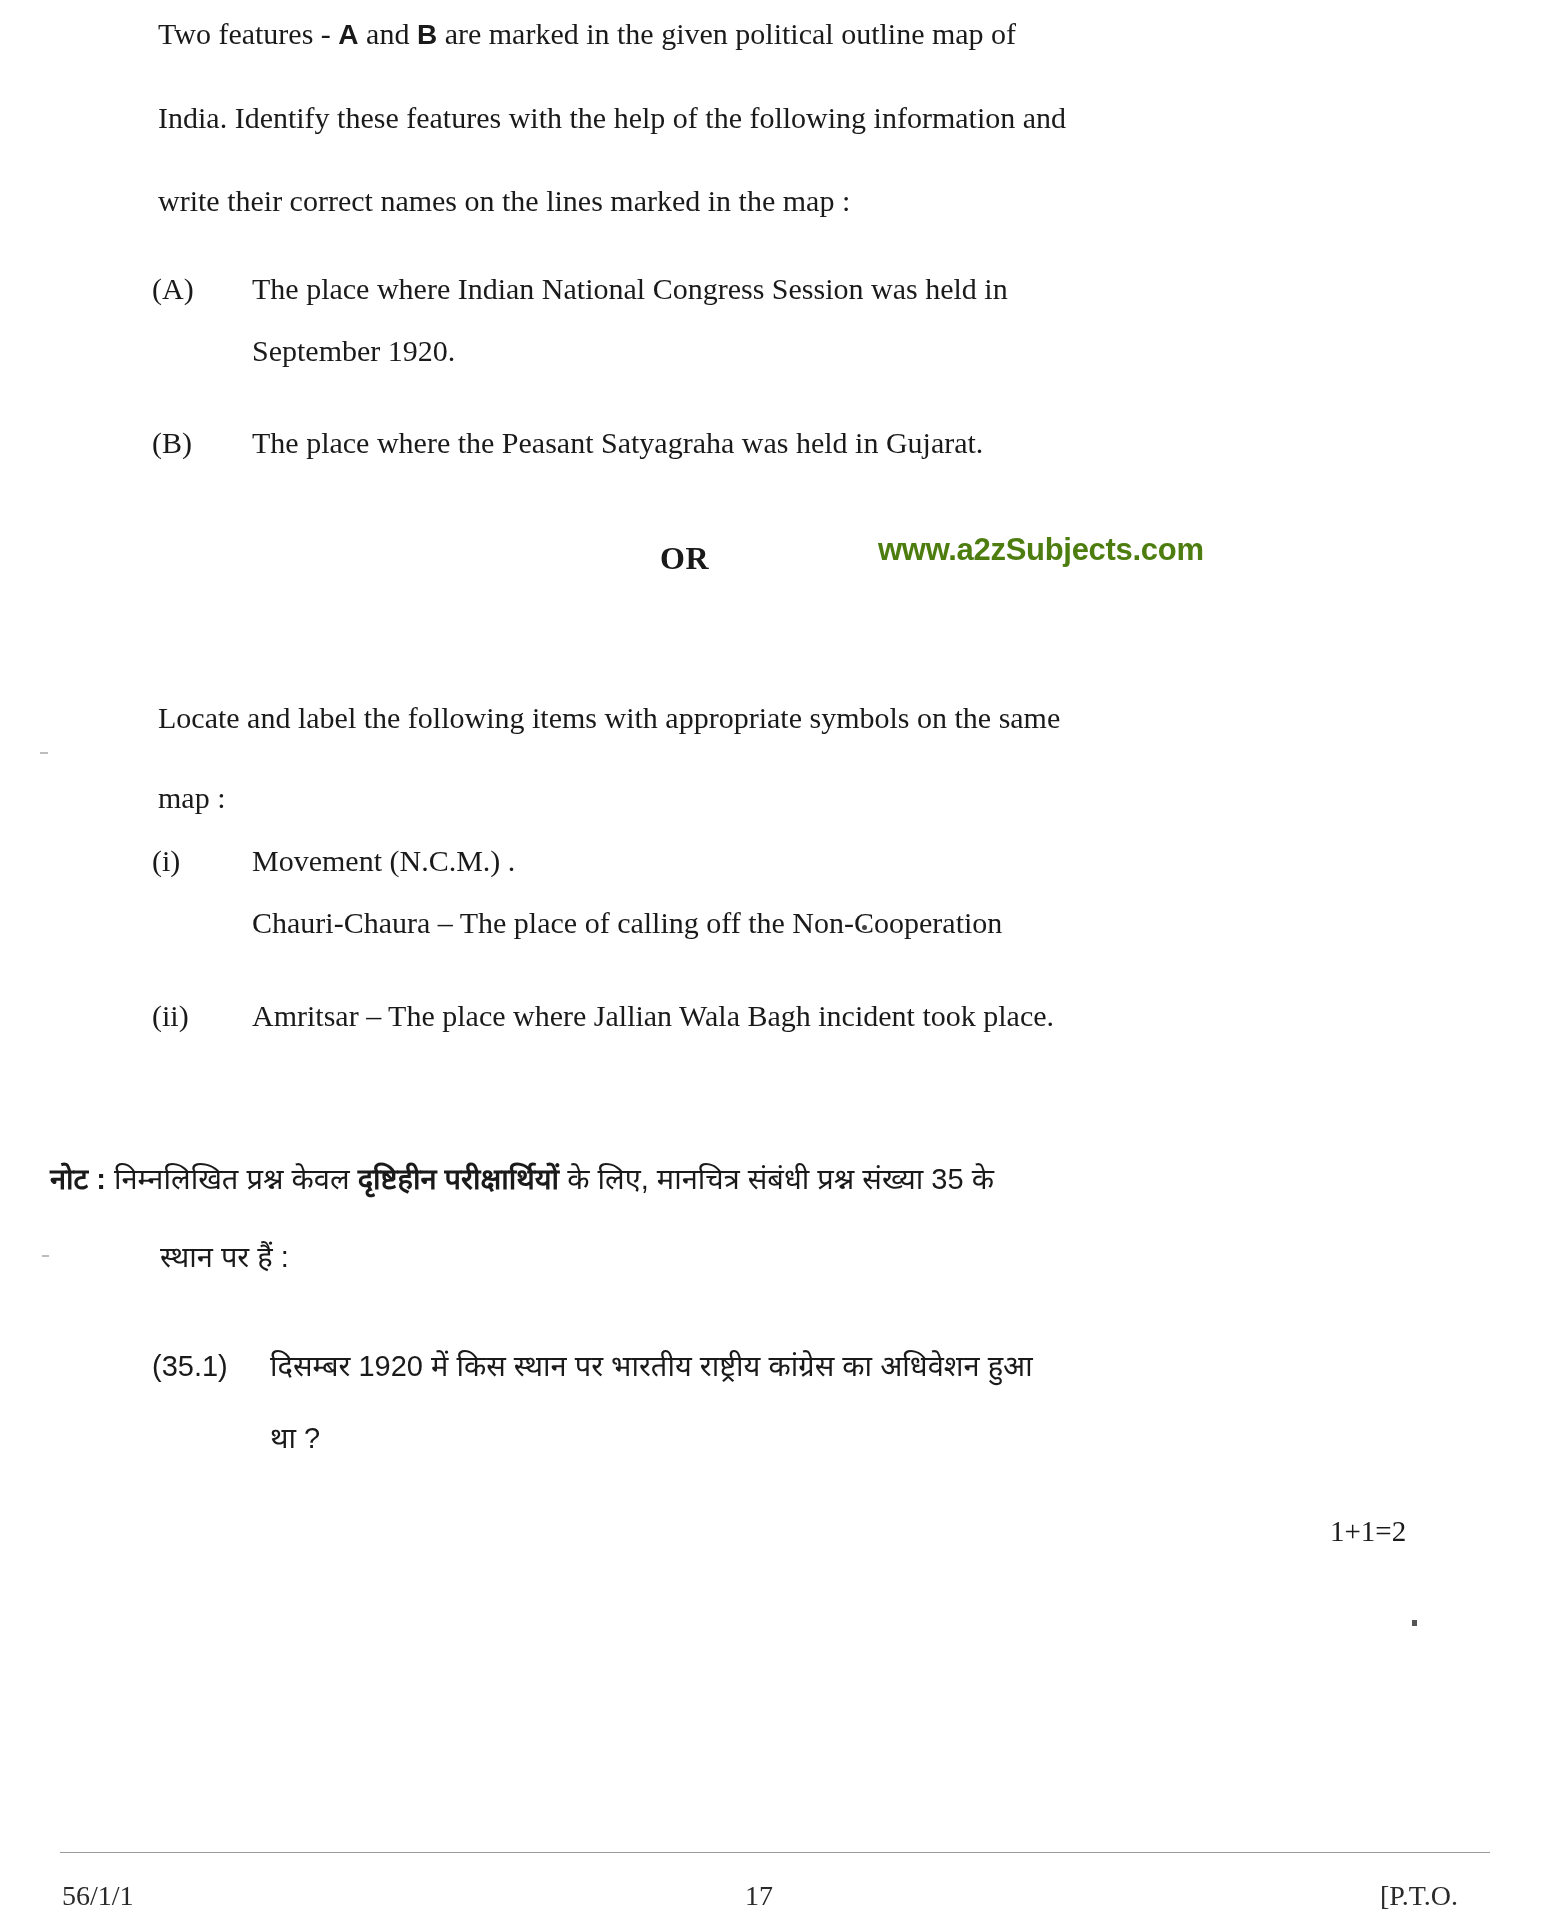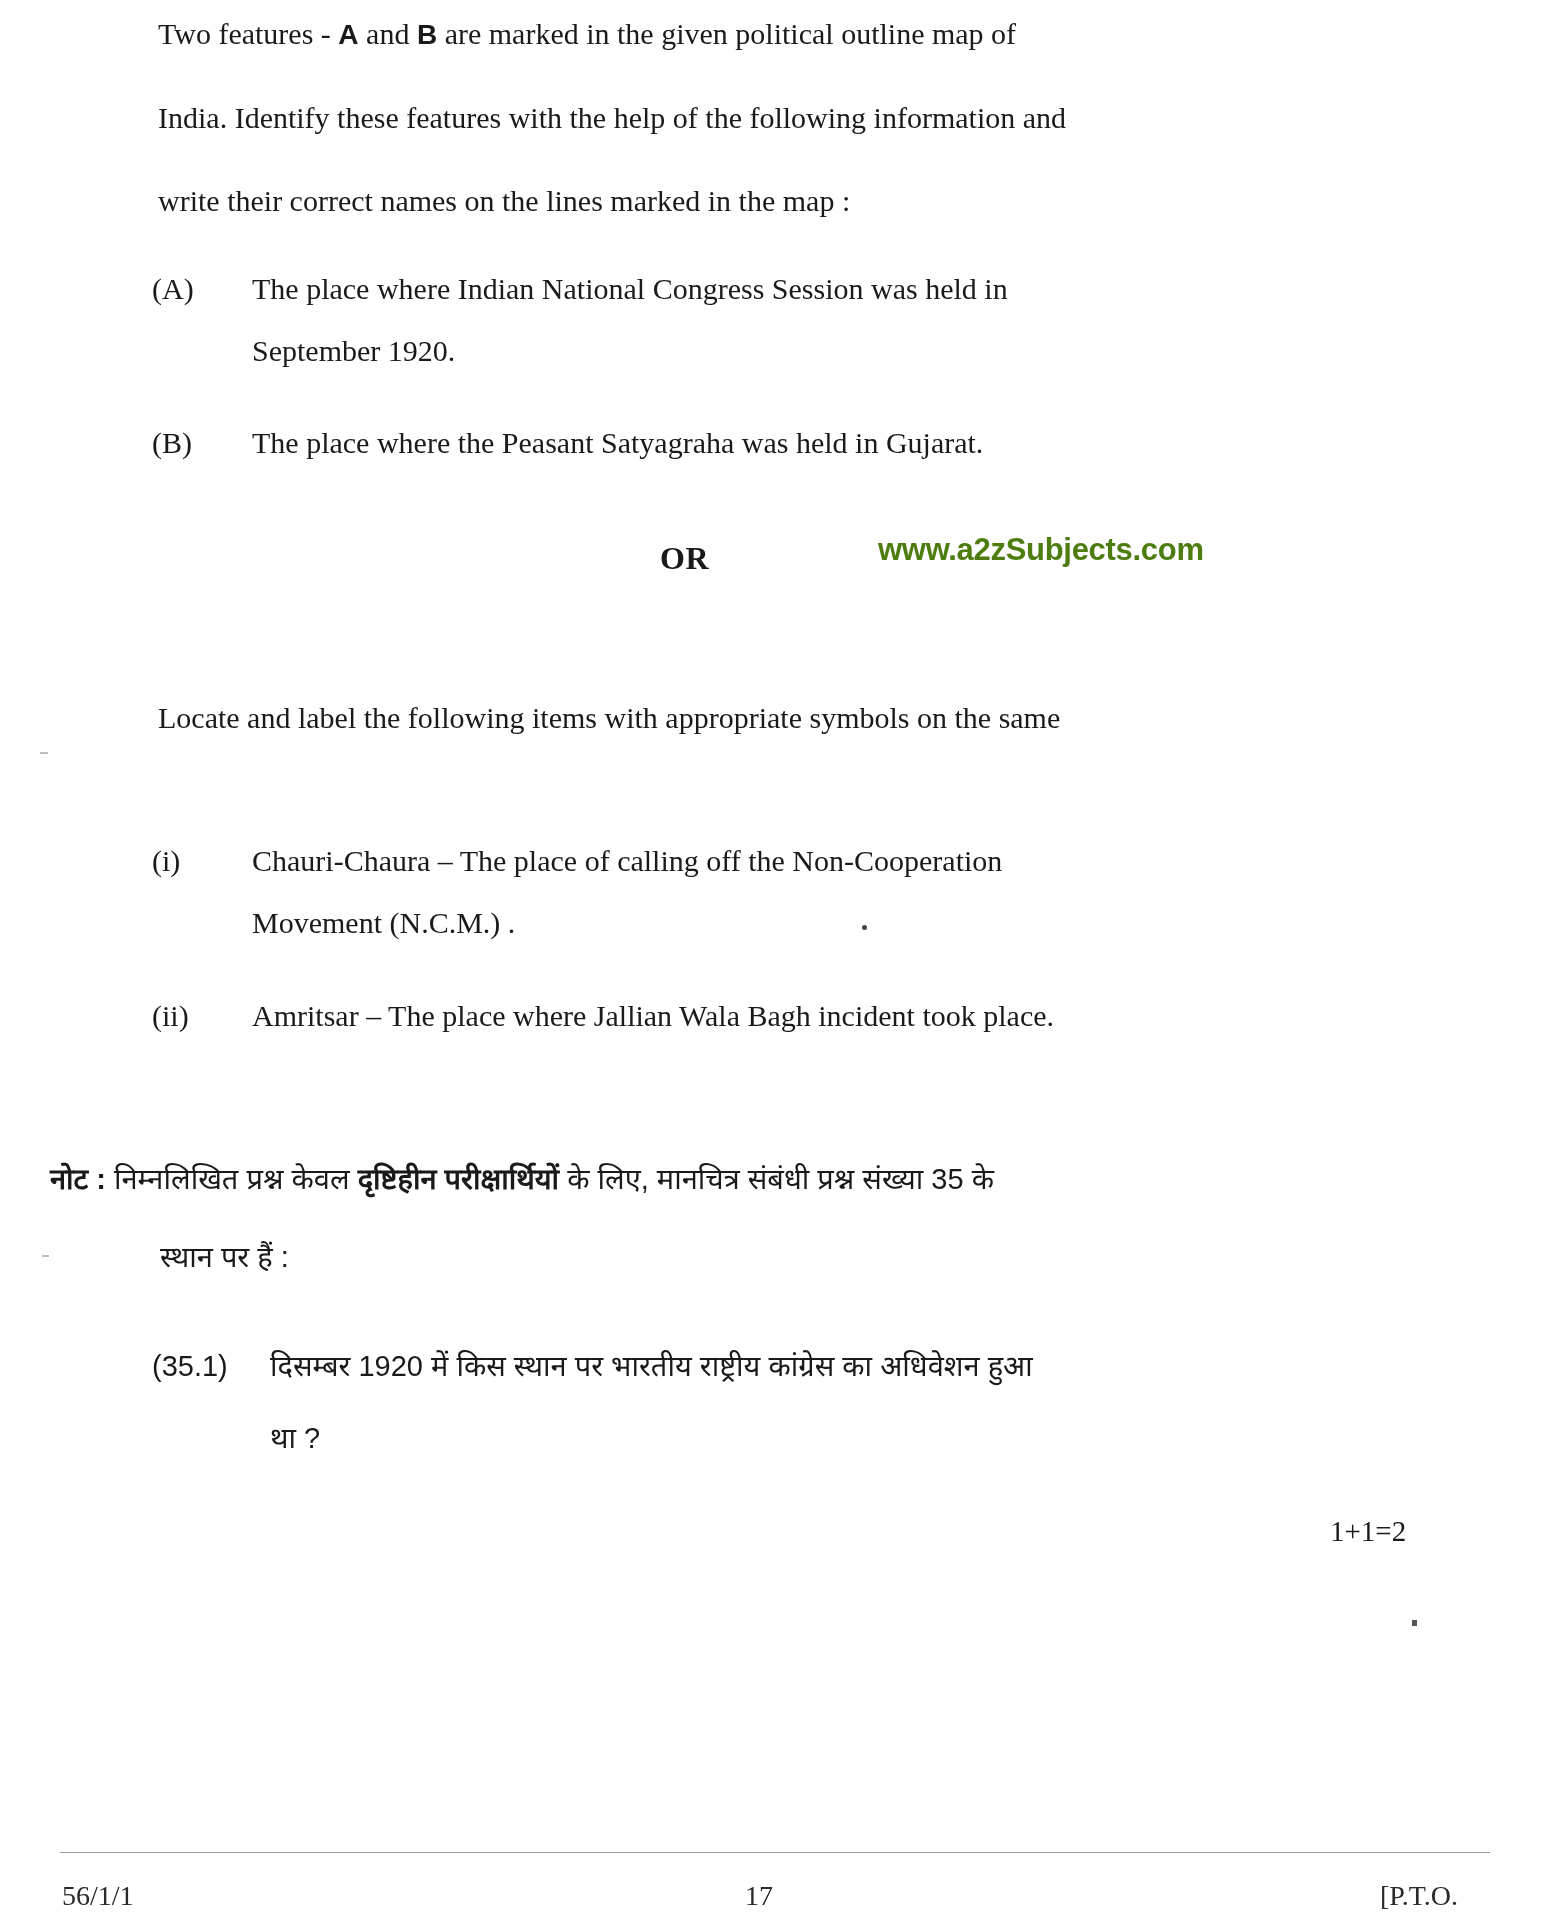--- a/index.html
+++ b/index.html
@@ -194,27 +194,28 @@
 
   <div class="or-row">
     <div class="or-label">OR</div>
     <div class="watermark">www.a2zSubjects.com</div>
   </div>
 
   <div class="locate">
     <div class="spread">
       <span>Locate and label the following items with appropriate symbols on the same</span>
     </div>
+    <div>map :</div>
   </div>
 
   <div class="item" id="itemI">
     <div class="mark">(i)</div>
     <div class="body">
+      <div>Movement (N.C.M.) .</div>
       <div>Chauri-Chaura  –  The  place  of  calling  off  the  Non-Cooperation</div>
-      <div>Movement (N.C.M.) .</div>
     </div>
   </div>
 
   <div class="dot-a"></div>
 
   <div class="item" id="itemII">
     <div class="mark">(ii)</div>
     <div class="body">
       <div>Amritsar – The place where Jallian Wala Bagh incident took place.</div>
     </div>

